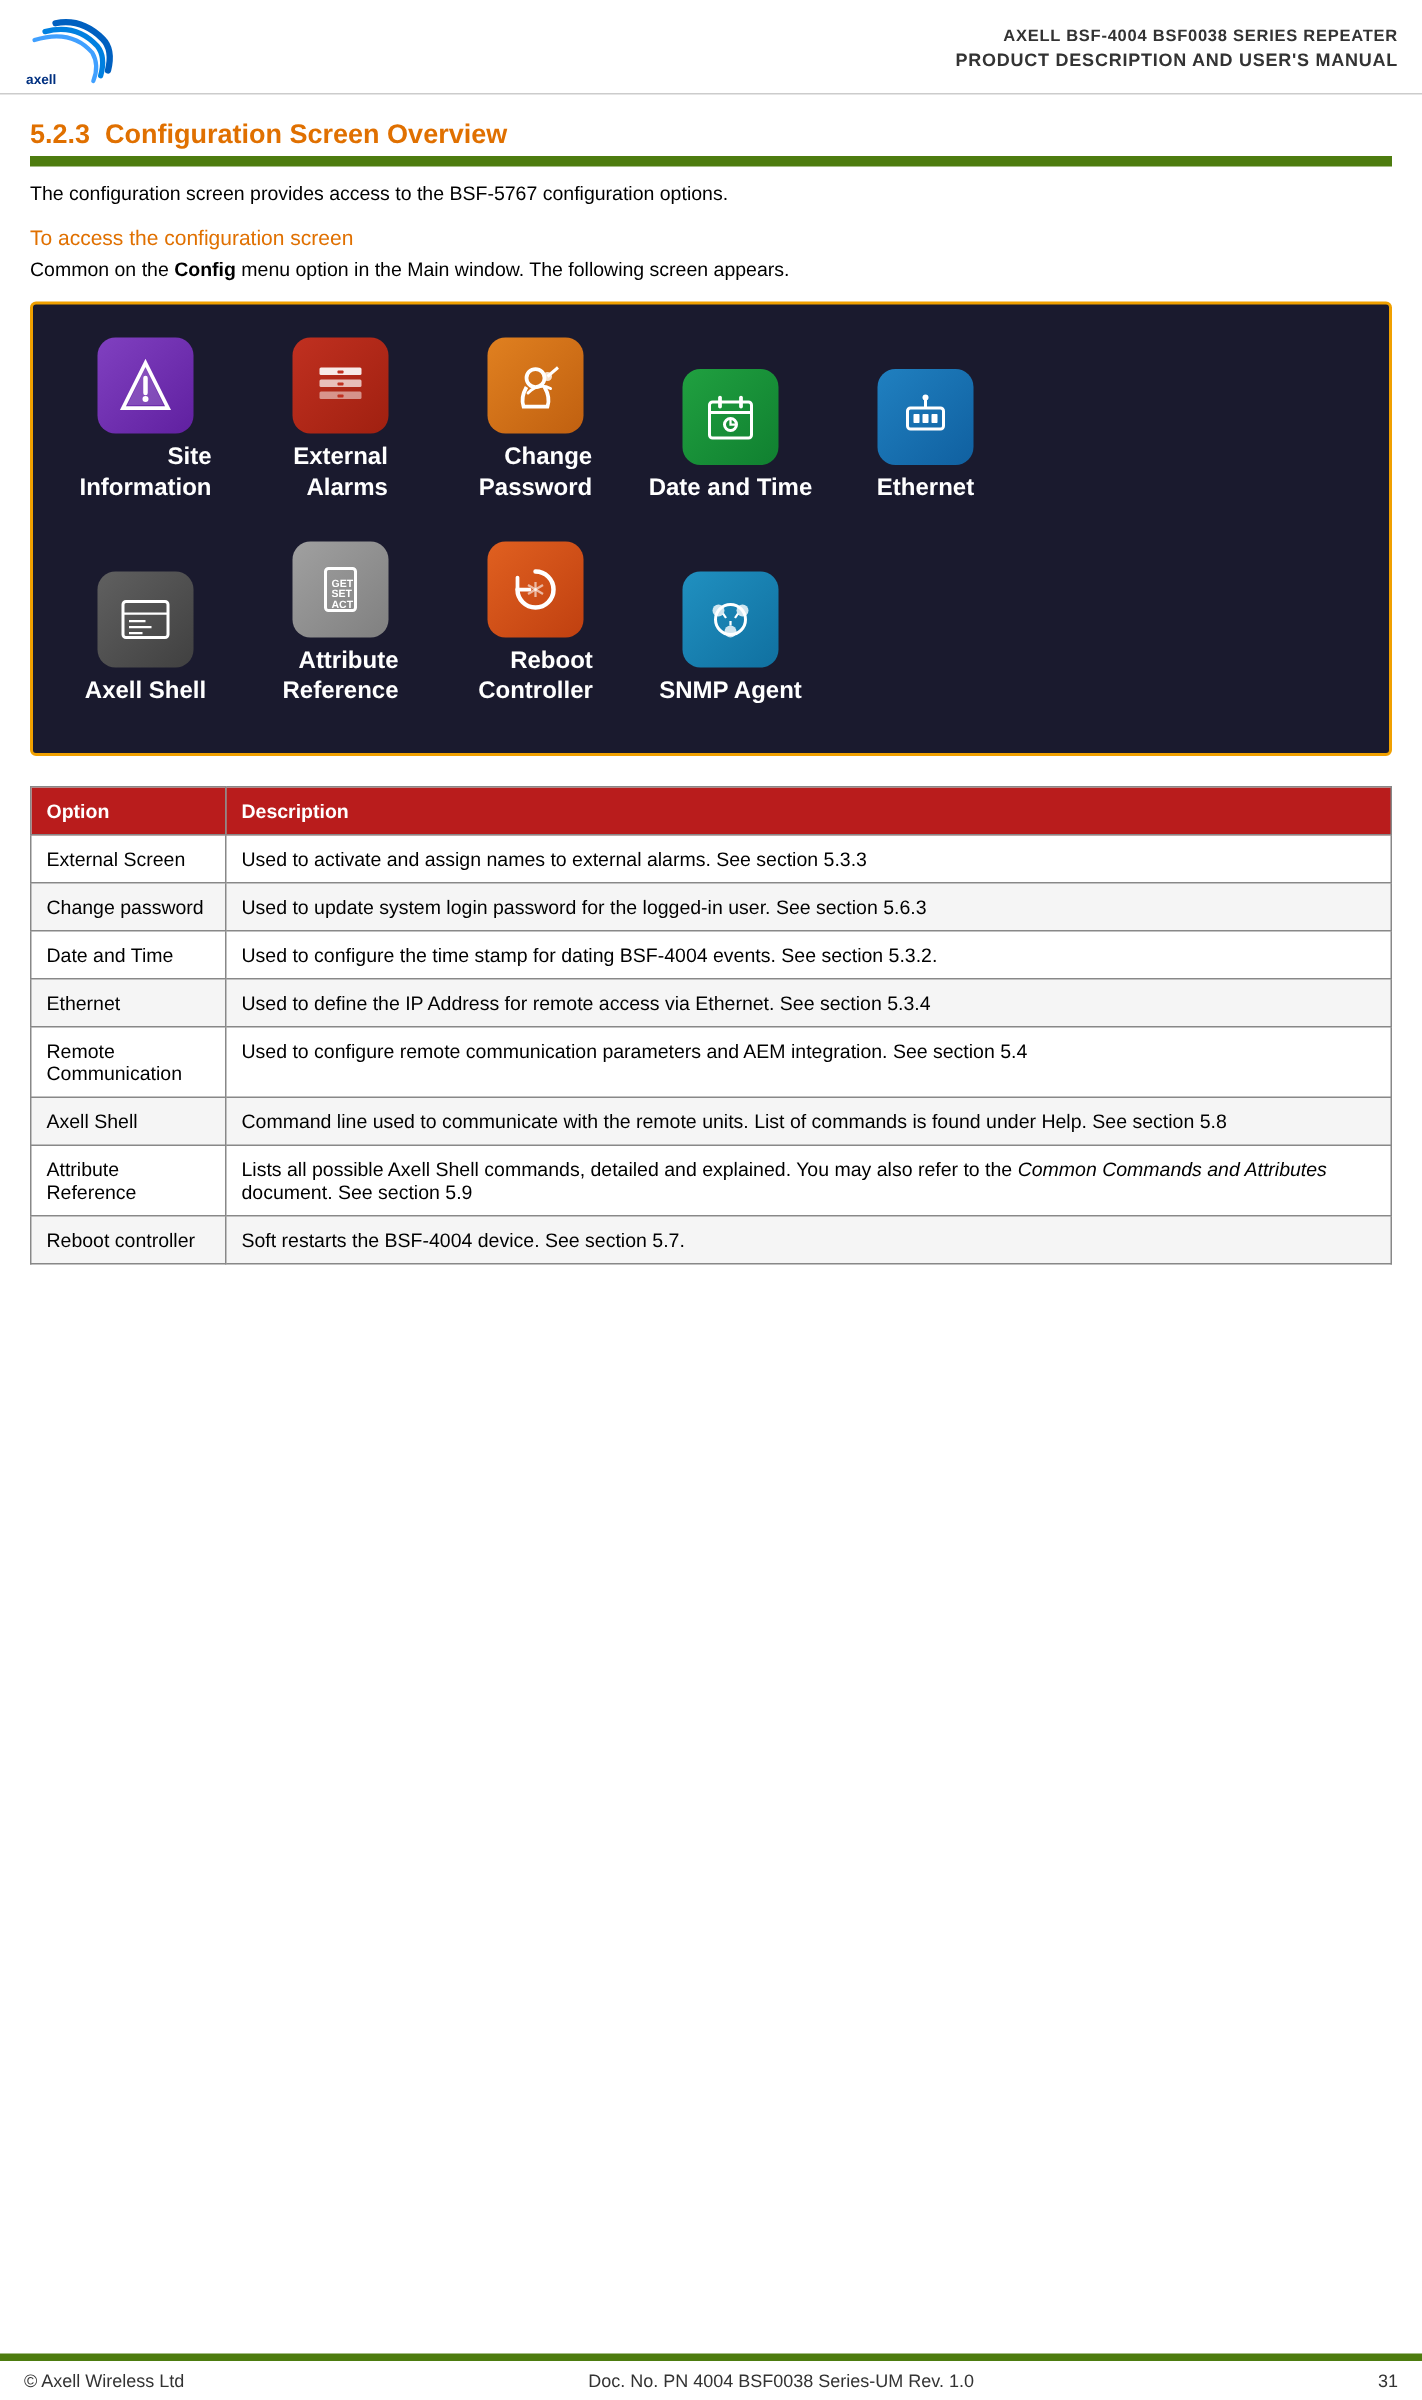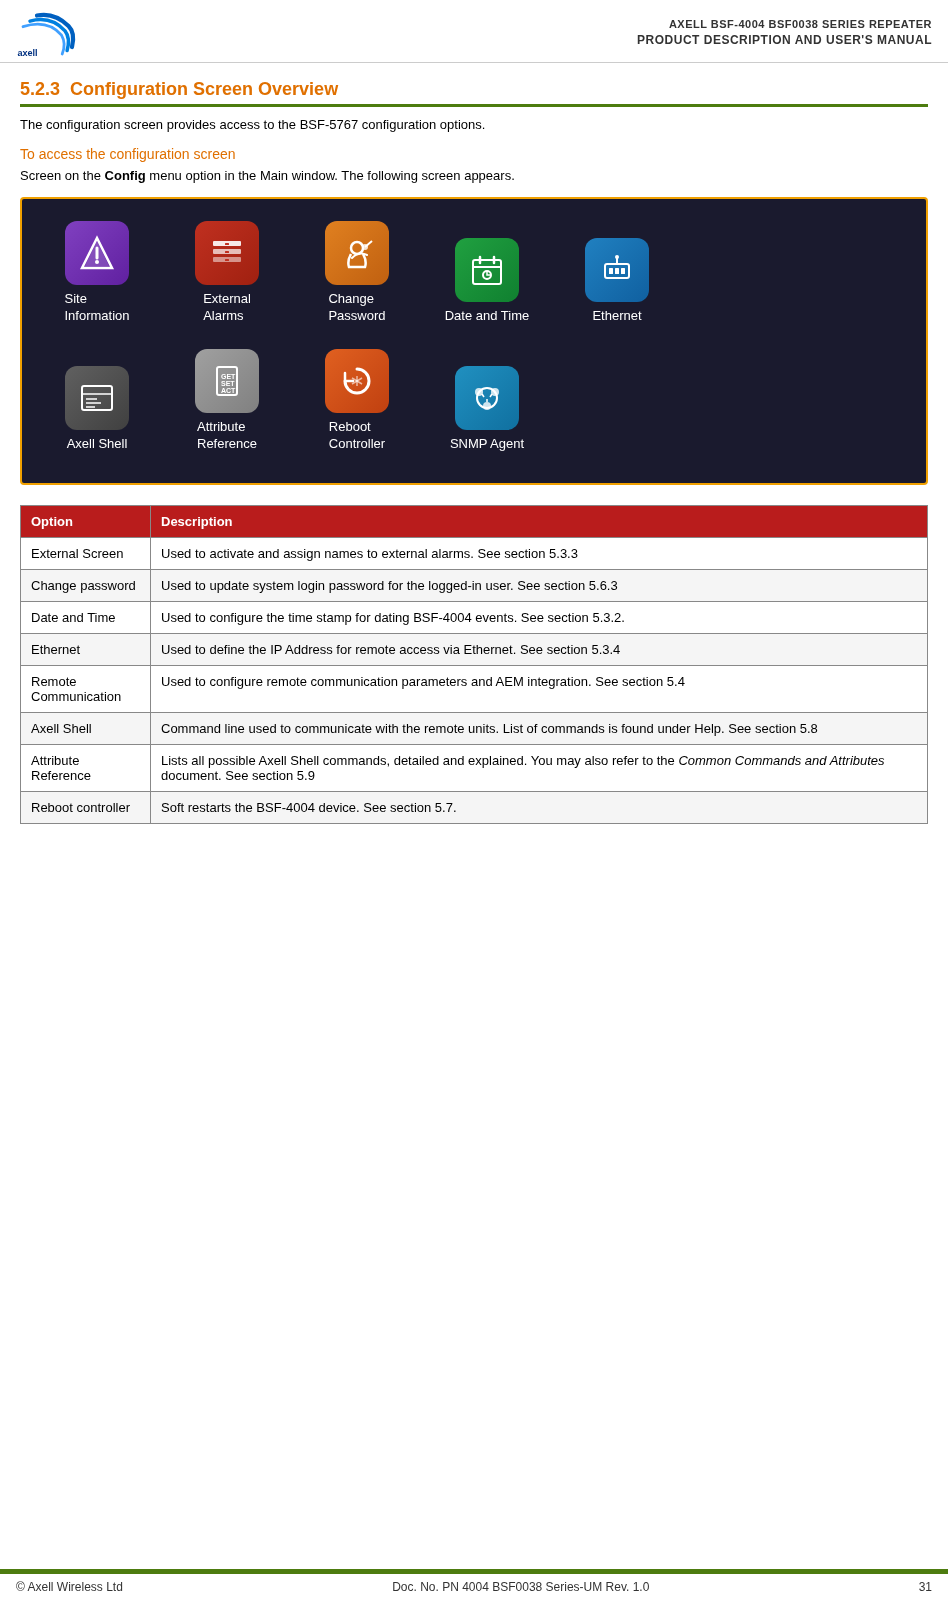--- a/index.html
+++ b/index.html
@@ -48,21 +48,21 @@
     .main {
       padding: 16px 20px;
     }
 
     
     .section-heading {
       font-size: 18px;
       font-weight: bold;
       color: #e07000;
       margin-bottom: 10px;
-      border-bottom: 3px solid #4d7c0f;
+      border-bottom: 7px solid #4d7c0f;
       padding-bottom: 4px;
     }
 
     .intro-text {
       font-size: 13px;
       margin-bottom: 14px;
       color: #000;
     }
 
     .access-heading {
@@ -120,23 +120,23 @@
     .icon-datetime { background: linear-gradient(135deg, #20a040, #108030); }
     .icon-ethernet { background: linear-gradient(135deg, #2080c0, #1060a0); }
     .icon-remote { background: linear-gradient(135deg, #c060c0, #a040a0); }
     .icon-shell { background: linear-gradient(135deg, #606060, #404040); }
     .icon-attrib { background: linear-gradient(135deg, #a0a0a0, #808080); }
     .icon-reboot { background: linear-gradient(135deg, #e06020, #c04010); }
     .icon-snmp { background: linear-gradient(135deg, #2090c0, #1070a0); }
 
     .config-label {
       color: #ffffff;
-      font-size: 13px;
-      text-align: left;
-      font-weight: normal;
+      font-size: 16px;
+      text-align: right;
+      font-weight: bold;
       line-height: 1.3;
     }
 
     
     .desc-table {
       width: 100%;
       border-collapse: collapse;
       font-size: 13px;
       margin-bottom: 30px;
     }
@@ -206,21 +206,21 @@
   <div class="section-heading">
     <span>5.2.3</span>&nbsp;
     <span>Configuration Screen Overview</span>
   </div>
 
   <p class="intro-text">The configuration screen provides access to the BSF-5767 configuration options.</p>
 
   <p class="access-heading">To access the configuration screen</p>
 
   <p class="click-text">
-    <span>Screen on the </span><strong>Config</strong><span> menu option in the Main window. The following screen appears.</span>
+    <span>Common on the </span><strong>Config</strong><span> menu option in the Main window. The following screen appears.</span>
   </p>
 
   <div class="config-panel">
 
     <div class="config-grid-row">
 
       <div class="config-item">
         <div class="config-icon-box icon-site">
           <svg class="icon-svg" viewBox="0 0 40 40">
             <polygon points="20,5 35,35 5,35" fill="none" stroke="white" stroke-width="2.5"></polygon>

